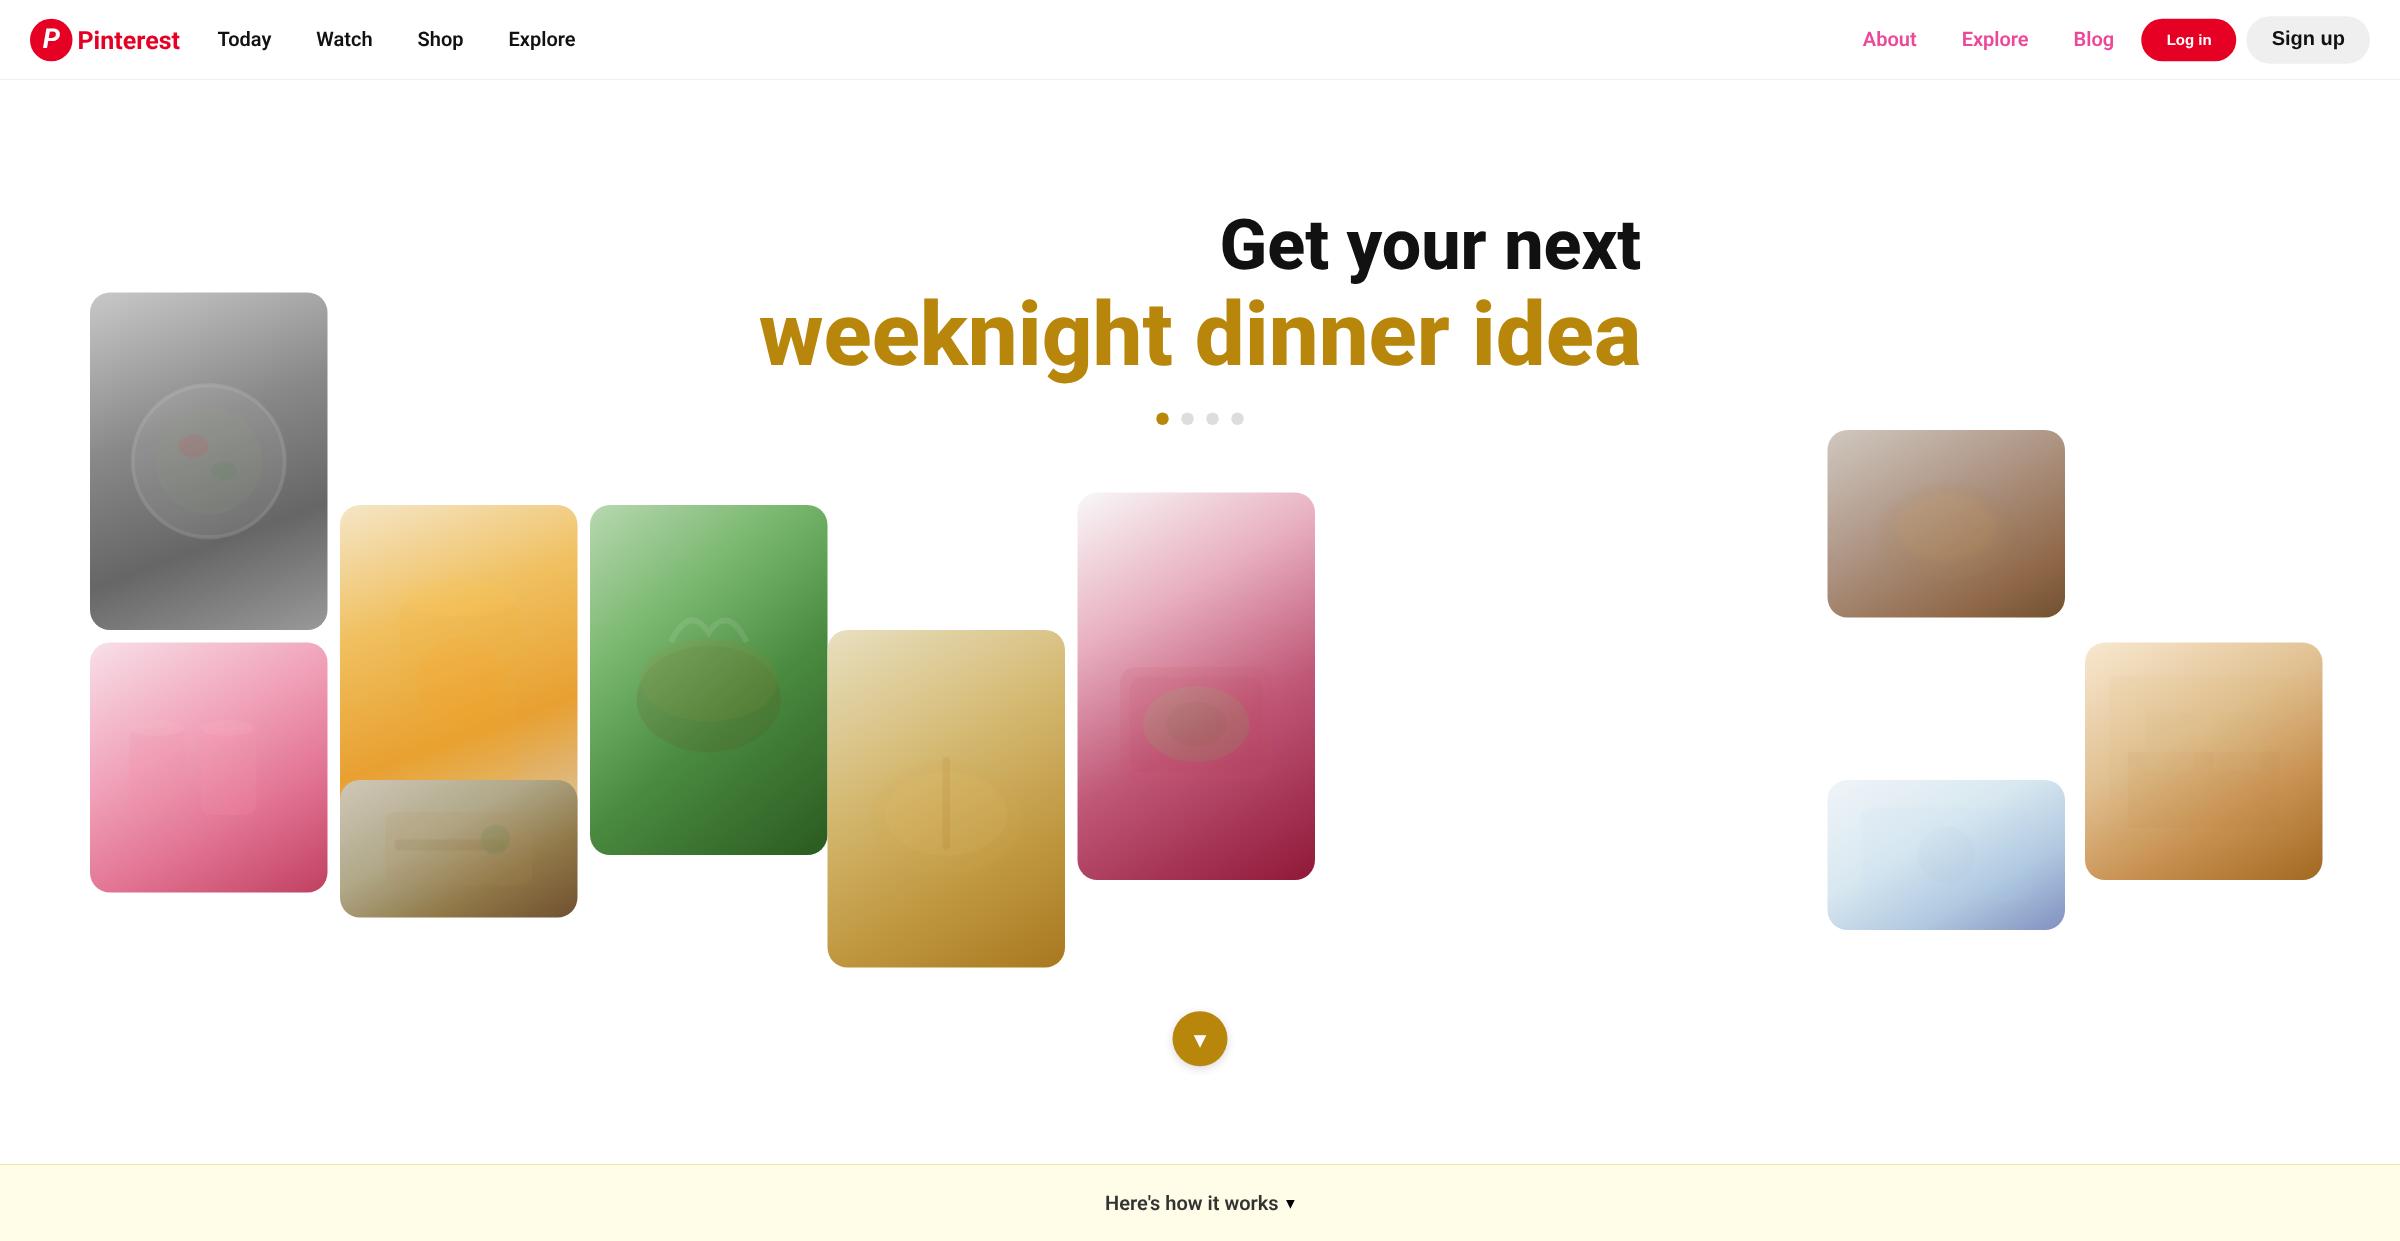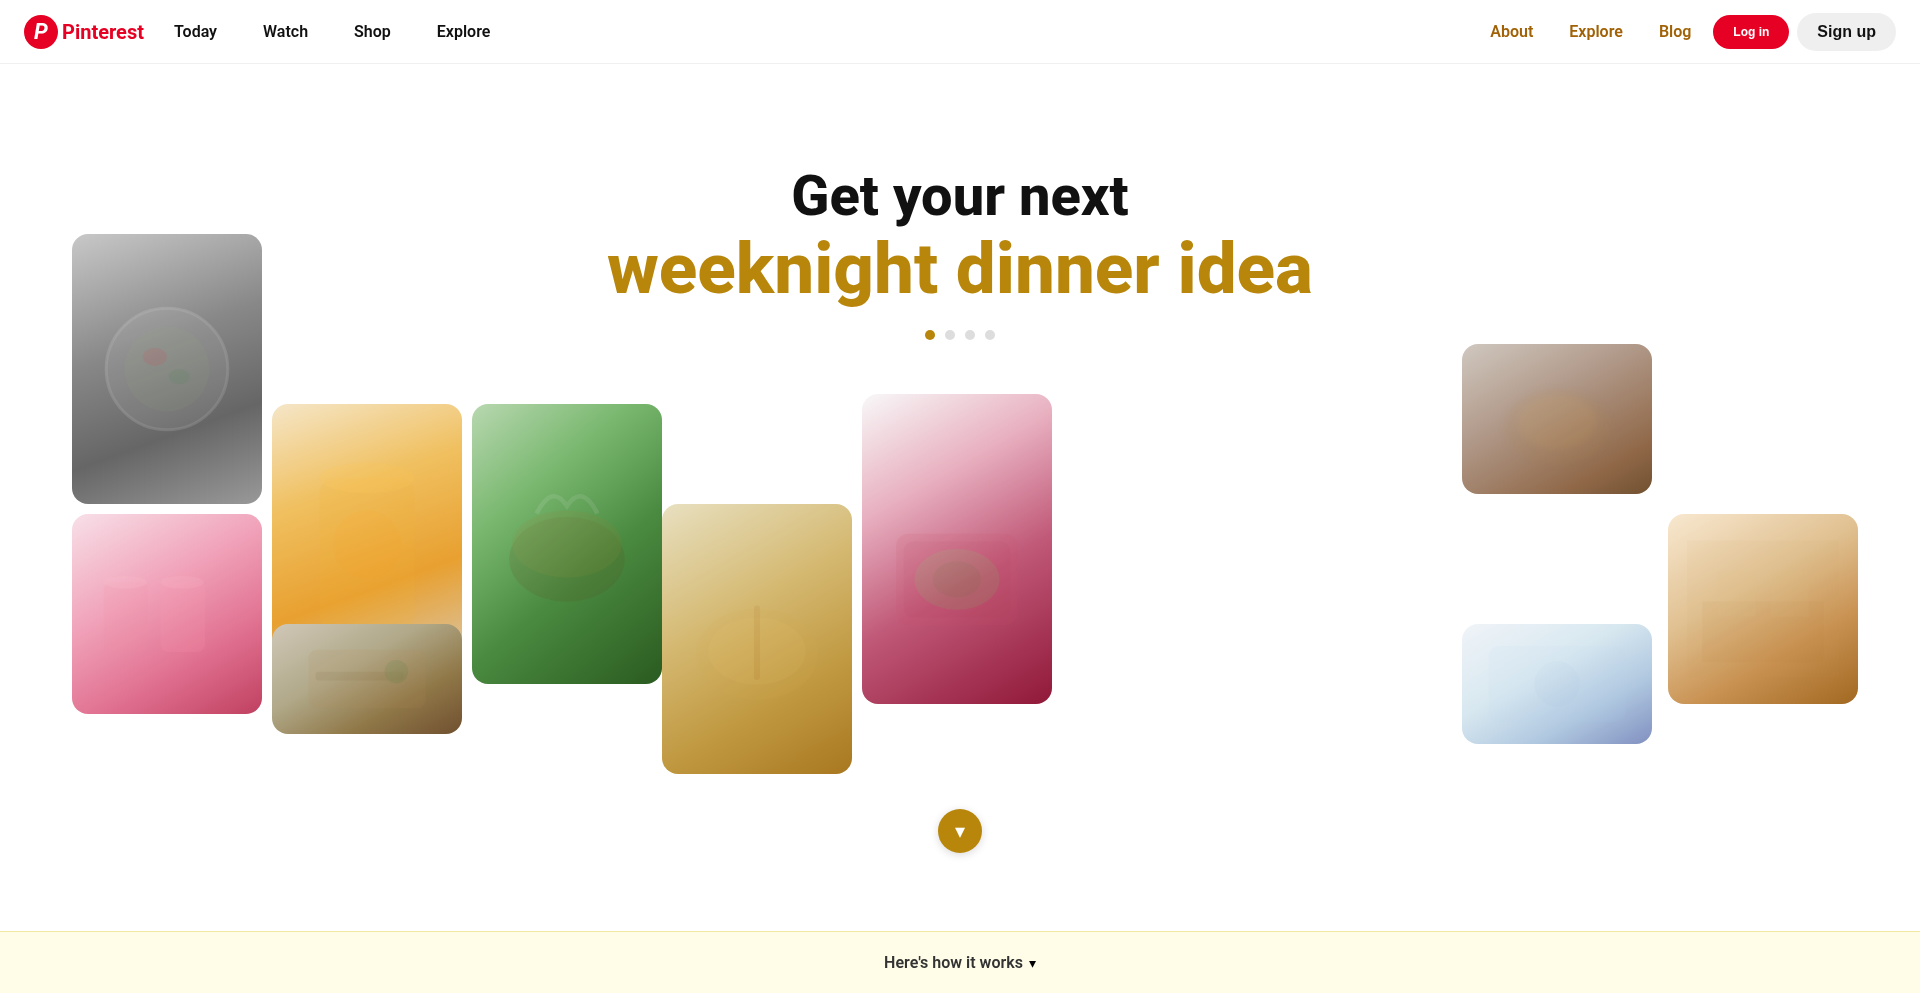--- a/index.html
+++ b/index.html
@@ -36,21 +36,21 @@
     }
     .logo-text {
       font-size: 20px;
       font-weight: 700;
       color: #e60023;
       cursor: pointer;
     }
     .nav-links {
       display: flex;
       align-items: flex-end;
-      gap: 18px;
+      gap: 8px;
       flex: 1;
     }
     .nav-link {
       padding: 8px 14px;
       border-radius: 24px;
       font-size: 16px;
       font-weight: 600;
       color: #111;
       cursor: pointer;
       text-decoration: none;
@@ -59,21 +59,21 @@
 
     .nav-right {
       display: flex;
       align-items: center;
       gap: 8px;
     }
     .nav-right-link {
       padding: 8px 14px;
       font-size: 16px;
       font-weight: 600;
-      color: #a16207;
+      color: #ec4899;
       cursor: pointer;
       border-radius: 24px;
       transition: background 0.15s;
     }
     .btn-login {
       background: #e60023;
       color: #fff;
       border: none;
       border-radius: 24px;
       padding: 10px 20px;
@@ -100,21 +100,21 @@
       min-height: calc(993px - 64px - 50px);
       display: flex;
       flex-direction: column;
       align-items: center;
       position: relative;
       overflow: hidden;
       background: #fff;
     }
 
     .hero-text {
-      text-align: center;
+      text-align: right;
       padding-top: 100px;
       z-index: 10;
       position: relative;
     }
     .hero-title-black {
       font-size: 56px;
       font-weight: 800;
       color: #111;
       line-height: 1.15;
     }

